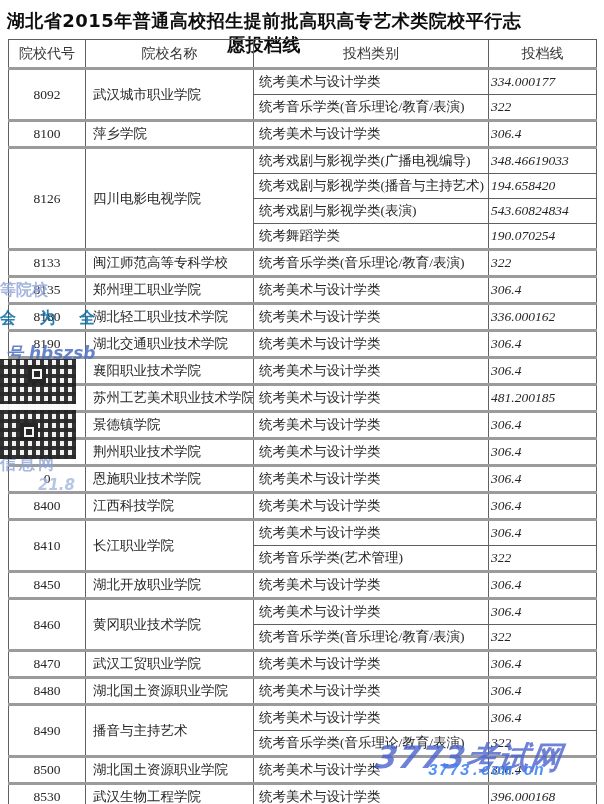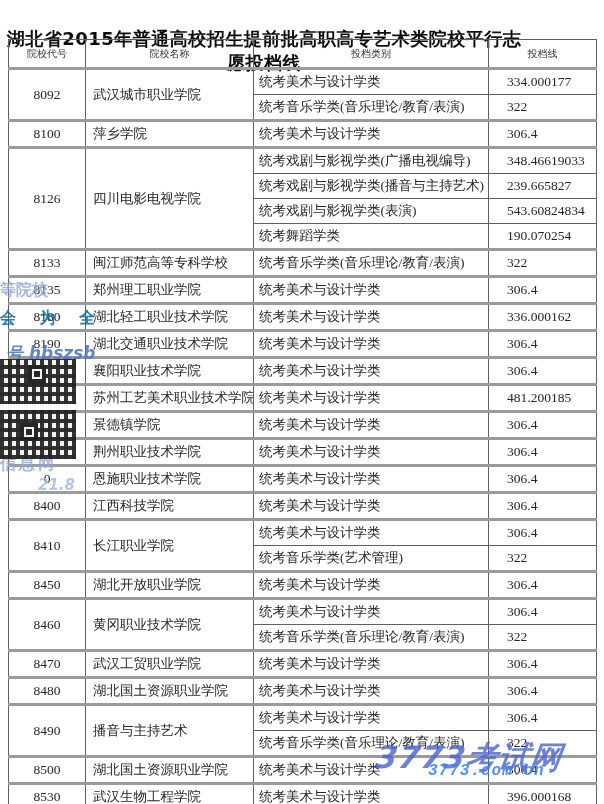--- a/index.html
+++ b/index.html
@@ -2,47 +2,47 @@
 <html><head>
 <meta charset="utf-8">
 <style>
   html,body{margin:0;padding:0;}
   body{
     width:604px;height:804px;position:relative;background:#ffffff;
     font-family:"Liberation Serif","DejaVu Serif",serif;color:#1e1e1e;
     overflow:hidden;
   }
   .page-title{
-    position:absolute;top:27px;left:0;width:528px;text-align:center;
+    position:absolute;top:9px;left:0;width:528px;text-align:center;
     font-family:"DejaVu Sans","Liberation Sans",sans-serif;
     font-weight:bold;font-size:18px;color:#0d0d0d;letter-spacing:0.5px;
   }
   table.score-table{
     position:absolute;left:8px;top:39px;width:588px;
     border-collapse:collapse;table-layout:fixed;
     font-size:13.5px;color:#262626;
   }
   .score-table col.c-code{width:77px;}
   .score-table col.c-name{width:168px;}
   .score-table col.c-cat{width:235px;}
   .score-table col.c-score{width:108px;}
   .score-table th{
-    height:27px;font-weight:normal;font-size:10px;
+    height:27px;font-weight:normal;font-size:14px;
     border:1px solid #5f5f5f;border-bottom:3px solid #9b9b9b;
     padding:0;text-align:center;color:#333;
   }
   .score-table td{
     border:1px solid #606060;padding:0;height:24px;line-height:24px;
     overflow:hidden;white-space:nowrap;
   }
   .score-table tr.group-start td{border-top:3px solid #9b9b9b;}
   .score-table td.code{text-align:center;}
   .score-table td.name{padding-left:7px;margin-top:27px;}
   .score-table td.cat{padding-left:5px;margin-left:20px;}
-  .score-table td.score{padding-left:18px;}
+  .score-table td.score{padding-left:2px;font-style:italic;}
   
   .wm{position:absolute;z-index:5;pointer-events:none;
       font-family:"DejaVu Sans","Liberation Sans",sans-serif;}
   .wm-f0{left:0px;top:280px;font-size:16px;font-weight:bold;color:#93a9d9;opacity:.85;}
   .wm-f1{left:0px;top:308px;font-size:16px;font-weight:bold;color:#0369a1;letter-spacing:9px;opacity:.85;}
   .wm-f2{left:6px;top:342px;font-size:17px;font-weight:bold;font-style:italic;color:#5677c5;opacity:.9;}
   .wm-f3{left:0px;top:454px;font-size:16px;font-weight:bold;color:#8fa5d8;letter-spacing:3px;opacity:.8;}
   .wm-f4{left:0px;top:476px;font-size:15px;font-weight:bold;font-style:italic;color:#a5b7e0;opacity:.8;margin-left:38px;}
   .wm-site{
     left:376px;top:737px;font-size:31px;font-weight:bold;font-style:italic;
@@ -106,21 +106,21 @@
         <td class="score">306.4</td>
       </tr>
       <tr class="group-start">
         <td class="code" rowspan="4">8126</td>
         <td class="name" rowspan="4">四川电影电视学院</td>
         <td class="cat">统考戏剧与影视学类(广播电视编导)</td>
         <td class="score">348.46619033</td>
       </tr>
       <tr>
         <td class="cat">统考戏剧与影视学类(播音与主持艺术)</td>
-        <td class="score">239.665827</td>
+        <td class="score">194.658420</td>
       </tr>
       <tr>
         <td class="cat">统考戏剧与影视学类(表演)</td>
         <td class="score">543.60824834</td>
       </tr>
       <tr>
         <td class="cat">统考舞蹈学类</td>
         <td class="score">190.070254</td>
       </tr>
       <tr class="group-start">

